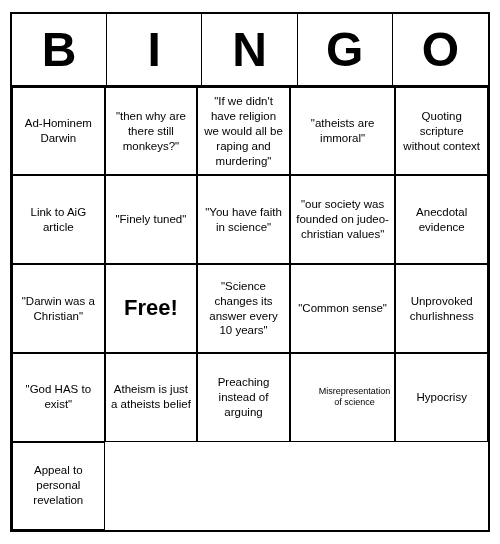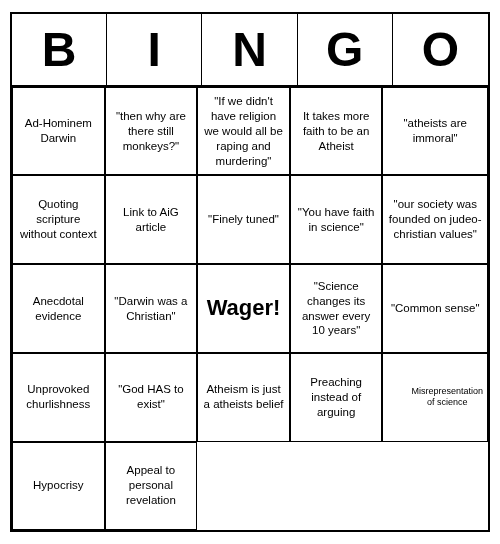--- a/index.html
+++ b/index.html
@@ -62,30 +62,29 @@
   <div class="bingo-letter">B</div>
       <div class="bingo-letter">I</div>
       <div class="bingo-letter">N</div>
       <div class="bingo-letter">G</div>
       <div class="bingo-letter">O</div>
     </div>
   <div class="bingo-grid">
   <div class="bingo-cell">Ad-Hominem Darwin</div>
       <div class="bingo-cell">"then why are there still monkeys?"</div>
       <div class="bingo-cell">"If we didn't have religion we would all be raping and murdering"</div>
-      <div class="bingo-cell">It takes more faith to be an Atheist</div>
       <div class="bingo-cell">"atheists are immoral"</div>
       <div class="bingo-cell">Quoting scripture without context</div>
       <div class="bingo-cell">Link to AiG article</div>
       <div class="bingo-cell">"Finely tuned"</div>
       <div class="bingo-cell">"You have faith in science"</div>
       <div class="bingo-cell">"our society was founded on judeo-christian values"</div>
       <div class="bingo-cell">Anecdotal evidence</div>
       <div class="bingo-cell">"Darwin was a Christian"</div>
-      <div class="bingo-cell free">Wager!</div>
+      <div class="bingo-cell free">Free!</div>
       <div class="bingo-cell">"Science changes its answer every 10 years"</div>
       <div class="bingo-cell">"Common sense"</div>
       <div class="bingo-cell">Unprovoked churlishness</div>
       <div class="bingo-cell">"God HAS to exist"</div>
       <div class="bingo-cell">Atheism is just a atheists belief</div>
       <div class="bingo-cell">Preaching instead of arguing</div>
       <div class="bingo-cell small-text">Misrepresentation of science</div>
       <div class="bingo-cell">Hypocrisy</div>
       <div class="bingo-cell">Appeal to personal revelation</div>
     </div>

